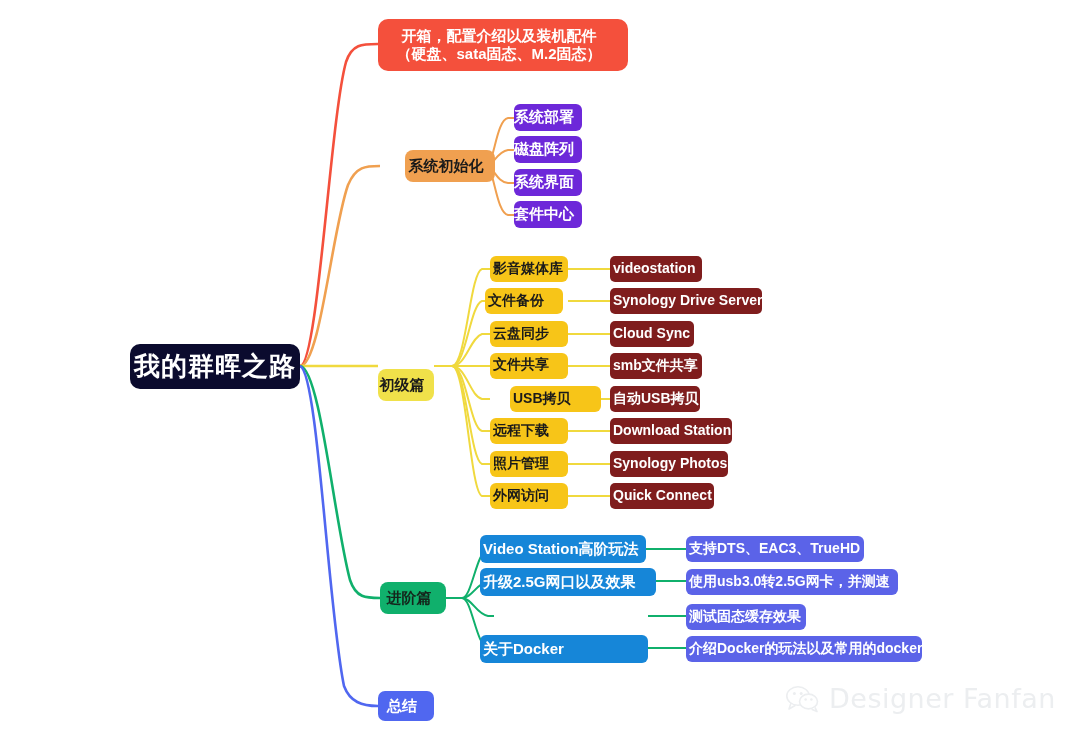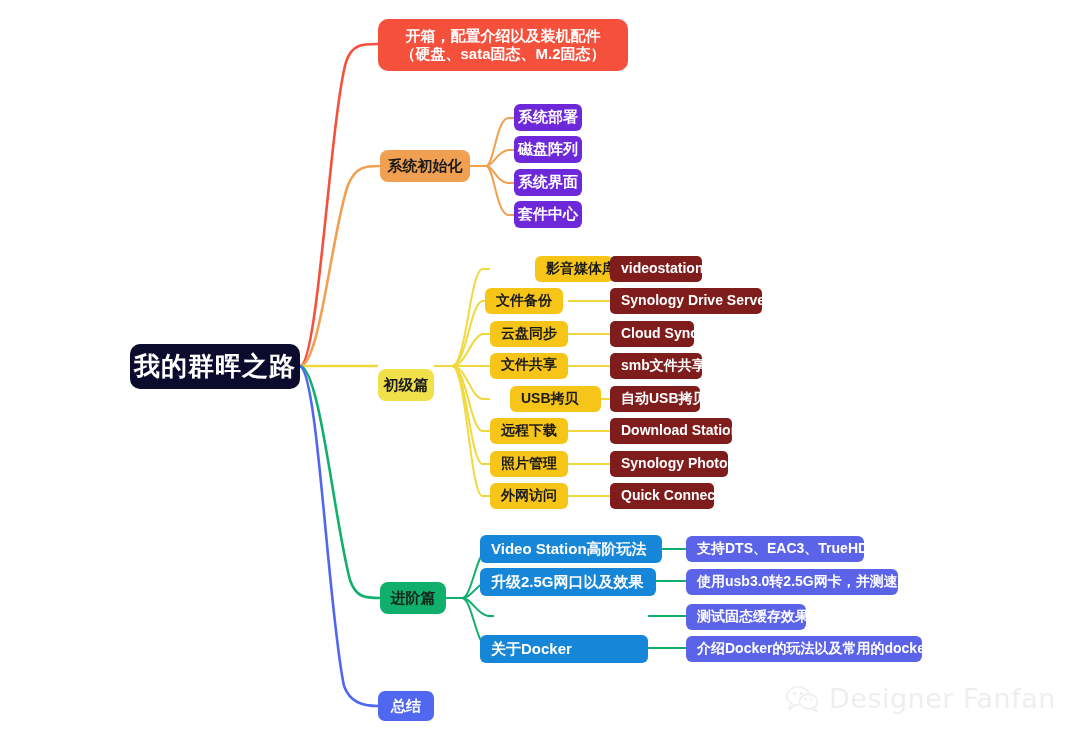--- a/index.html
+++ b/index.html
@@ -9,30 +9,30 @@
   #links{position:absolute;left:0;top:0;width:1080px;height:751px;pointer-events:none;}
   .node{position:absolute;box-sizing:border-box;display:flex;align-items:center;
         border-radius:8px;white-space:nowrap;line-height:1.22;}
   .node.center{justify-content:center;}
   .node.ctext{justify-content:center;text-align:center;}
   .root{background:#0b0b2e;color:#ffffff;font-weight:bold;font-size:26px;
         border-radius:10px;letter-spacing:1px;}
   .red-big{background:#f4503c;color:#ffffff;font-weight:bold;font-size:15px;
            border-radius:10px;flex-direction:column;justify-content:center;}
   .red-big span{display:block;}
-  .orange{background:#f0a050;color:#1a1a1a;font-weight:bold;font-size:15px;}
+  .orange{background:#f0a050;color:#1a1a1a;font-weight:bold;font-size:15px;margin-left:25px;}
   .teal{background:#6d28d9;color:#ffffff;font-weight:bold;font-size:15px;border-radius:6px;}
   .paleyellow{background:#f0e14a;color:#1a1a1a;font-weight:bold;font-size:15px;}
   .amber{background:#f7c518;color:#1a1a1a;font-weight:bold;font-size:14px;border-radius:6px;}
   .red{background:#7f1d1d;color:#ffffff;font-weight:bold;font-size:14px;border-radius:5px;}
   .green{background:#10b06c;color:#14261c;font-weight:bold;font-size:15px;}
   .blue{background:#1686d8;color:#ffffff;font-weight:bold;font-size:15px;border-radius:6px;}
   .indigo{background:#5b63e8;color:#ffffff;font-weight:bold;font-size:14px;border-radius:6px;}
   .indigo-sm{background:#5067f0;color:#ffffff;font-weight:bold;font-size:15px;border-radius:7px;}
-  .pad{padding-left:11px;padding-right:11px;}
+  .pad{padding-left:3px;padding-right:11px;}
   #watermark{position:absolute;left:786px;top:683px;display:flex;align-items:center;
              gap:9px;color:#eceef0;font-size:27px;font-family:"DejaVu Sans",sans-serif;
              letter-spacing:.5px;text-shadow:0 1px 0 #ffffff;}
   #watermark svg{display:block;}
 </style>
 </head>
 <body>
 
 <div id="canvas">
 
@@ -107,21 +107,21 @@
     <span>系统界面</span>
   </div>
   <div class="node center teal pad" style="left:514px;top:201px;width:68px;height:27px;">
     <span>套件中心</span>
   </div>
 
   <div class="node center paleyellow pad" style="left:378px;top:350px;width:56px;height:32px;margin-top:19px;">
     <span>初级篇</span>
   </div>
 
-  <div class="node amber pad" style="left:490px;top:256px;width:78px;height:26px;margin-left:45px;">
+  <div class="node amber pad" style="left:490px;top:256px;width:78px;height:26px;">
     <span>影音媒体库</span>
   </div>
   <div class="node red pad" style="left:610px;top:256px;width:92px;height:26px;">
     <span>videostation</span>
   </div>
 
   <div class="node amber pad" style="left:485px;top:288px;width:78px;height:26px;">
     <span>文件备份</span>
   </div>
   <div class="node red pad" style="left:610px;top:288px;width:152px;height:26px;">
@@ -167,21 +167,21 @@
     <span>外网访问</span>
   </div>
   <div class="node red pad" style="left:610px;top:483px;width:104px;height:26px;">
     <span>Quick Connect</span>
   </div>
 
   <div class="node center green pad" style="left:380px;top:582px;width:66px;height:32px;">
     <span>进阶篇</span>
   </div>
 
-  <div class="node blue pad" style="left:480px;top:535px;width:182px;height:28px;">
+  <div class="node blue pad" style="left:480px;top:535px;width:166px;height:28px;">
     <span>Video Station高阶玩法</span>
   </div>
   <div class="node indigo pad" style="left:686px;top:536px;width:178px;height:26px;">
     <span>支持DTS、EAC3、TrueHD</span>
   </div>
 
   <div class="node blue pad" style="left:480px;top:568px;width:176px;height:28px;">
     <span>升级2.5G网口以及效果</span>
   </div>
   <div class="node indigo pad" style="left:686px;top:569px;width:212px;height:26px;">

